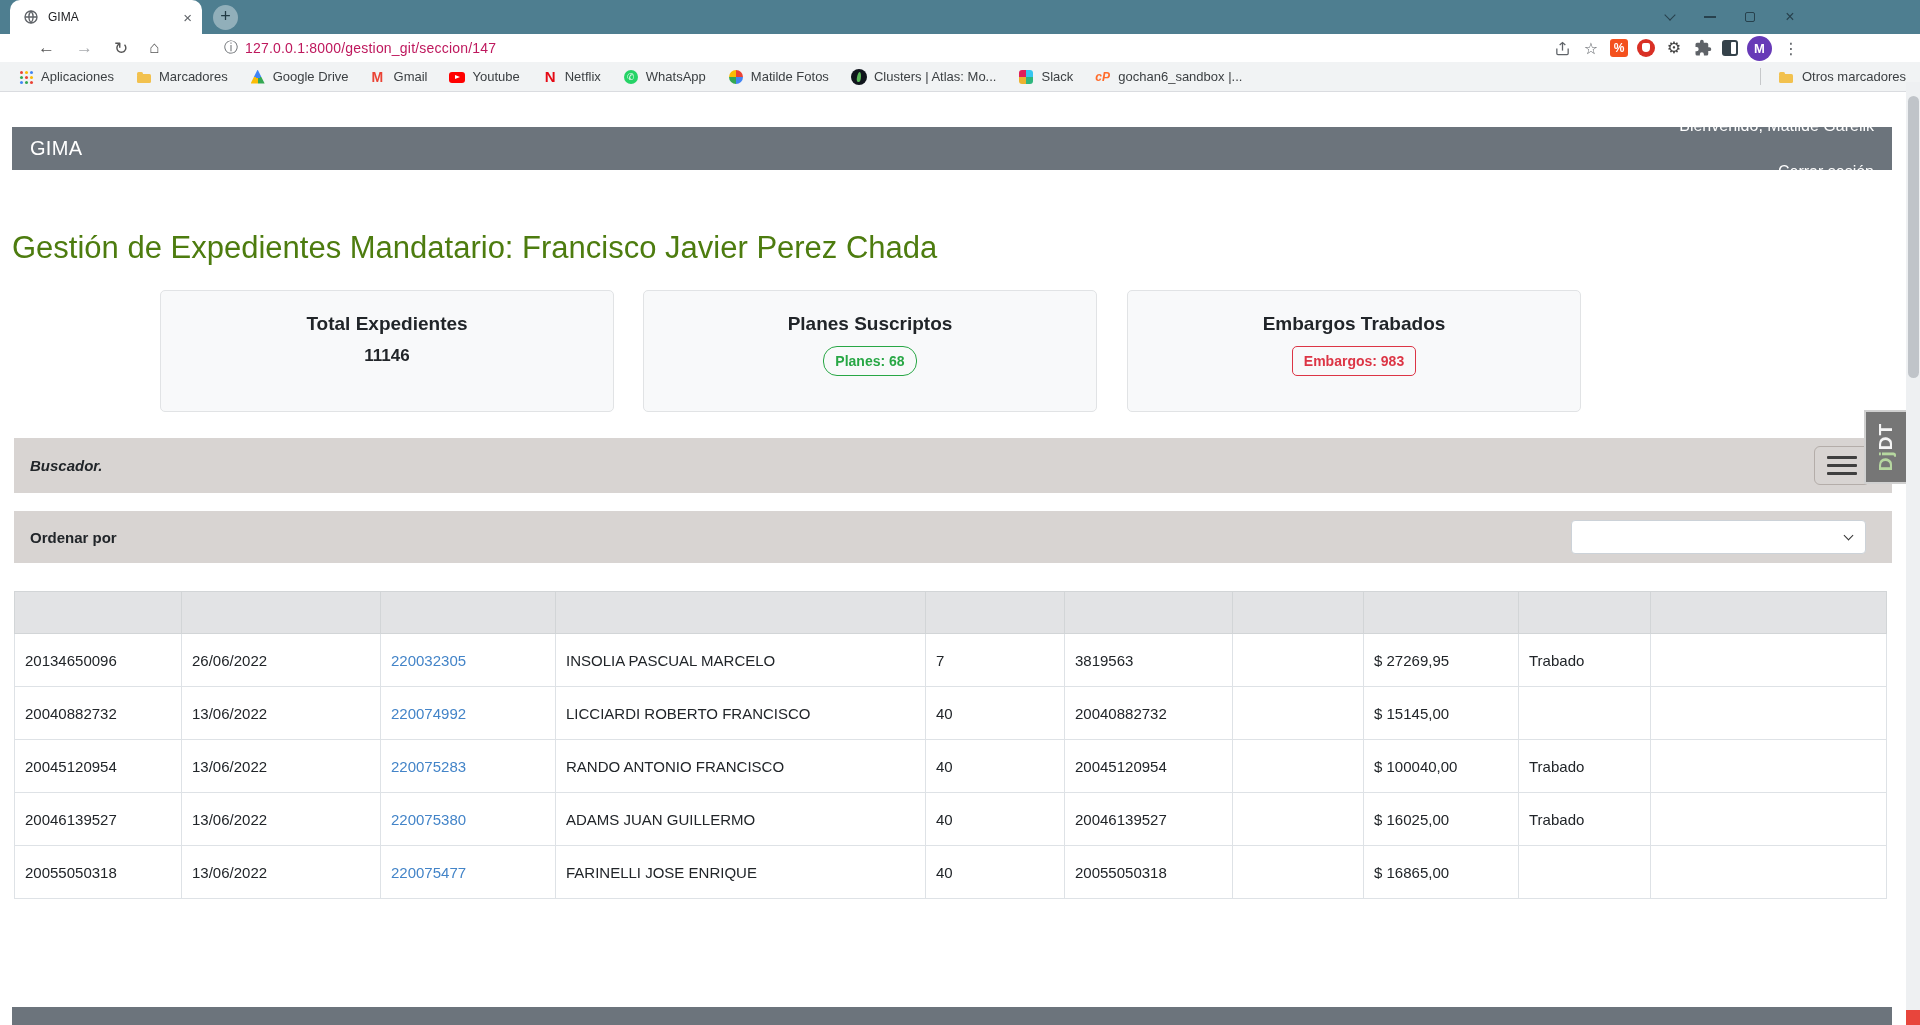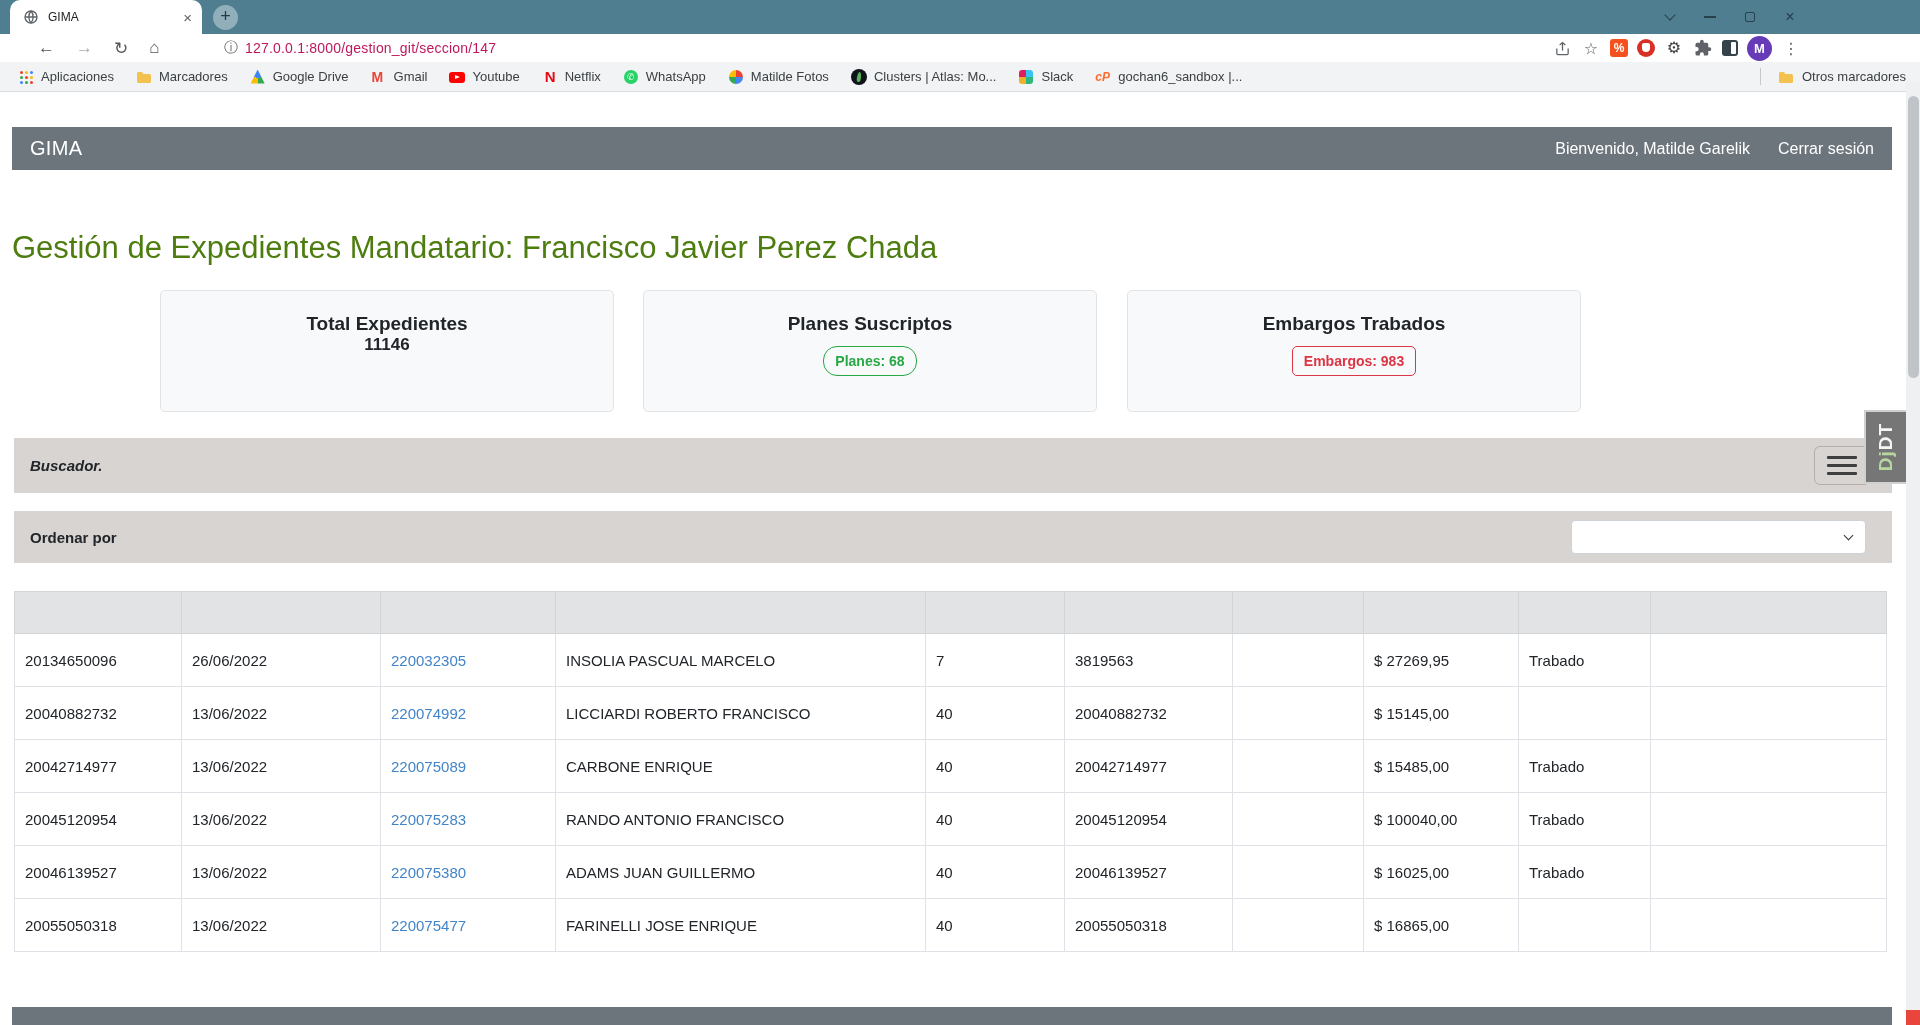--- a/index.html
+++ b/index.html
@@ -59,27 +59,27 @@
   .bm-icon[data-icon="mongodb"]::after{content:"";position:absolute;left:6px;top:3px;width:4px;height:10px;background:#59b758;border-radius:50% 50% 50% 50%/62% 62% 38% 38%;transform:rotate(8deg);}
   .bm-icon[data-icon="slack"]::before{content:"";position:absolute;inset:1px;border-radius:3px;
     background:conic-gradient(#36C5F0 0 25%,#2EB67D 0 50%,#ECB22E 0 75%,#E01E5A 0);}
   .bm-icon[data-icon="cpanel"]::before{content:"cP";position:absolute;left:0;top:2px;color:#ff6c2c;font-style:italic;font-weight:bold;font-size:12px;line-height:12px;}
 
   
   .navbar{position:absolute;left:12px;top:127px;width:1880px;height:43px;background:#6c747c;display:flex;align-items:center;color:#fff;padding:0 18px;}
   .brand{font-size:20px;margin-right:30px;letter-spacing:.3px;}
   .nav-links{display:flex;gap:24px;font-size:15px;align-items:center;}
   .nav-link{color:rgba(255,255,255,.55);text-decoration:none;cursor:default;}
-  .nav-right{margin-left:auto;display:flex;gap:28px;font-size:16px;align-items:flex-end;}
+  .nav-right{margin-left:auto;display:flex;gap:28px;font-size:16px;align-items:flex-end;flex-direction:column;}
 
   .heading{position:absolute;left:12px;top:230px;font-size:31px;font-weight:normal;color:#4d7c0f;}
 
   .card{position:absolute;top:290px;width:454px;height:122px;background:#f8f9fa;border:1px solid #e1e3e5;border-radius:5px;text-align:center;}
   .card-title{margin-top:22px;font-size:19px;font-weight:bold;color:#212529;}
-  .card-value{font-size:17px;font-weight:bold;color:#212529;}
+  .card-value{margin-top:11px;font-size:17px;font-weight:bold;color:#212529;}
   .badge{display:inline-block;margin-top:11px;padding:6px 11px;border-radius:5px;font-size:14px;font-weight:bold;border:1px solid;background:transparent;}
   .badge.green{color:#28a745;border-color:#28a745;border-radius:14px;}
   .badge.red{color:#dc3545;border-color:#dc3545;}
 
   .bar{position:absolute;left:14px;width:1878px;background:#d8d4d2;display:flex;align-items:center;padding:0 16px;font-weight:bold;font-size:15px;color:#212529;}
   #buscador-bar{top:438px;height:55px;font-style:italic;}
   #ordenar-bar{top:511px;height:52px;}
   .hamburger{position:absolute;right:22px;top:8px;width:56px;height:39px;border:1px solid #b4ada9;border-radius:6px;display:flex;flex-direction:column;justify-content:center;align-items:center;gap:5px;}
   .hamburger span{width:30px;height:3px;background:#3f3f3f;border-radius:1px;}
   .select{position:absolute;right:26px;top:9px;width:295px;height:34px;background:#fff;border:1px solid #ccd2d8;border-radius:4px;color:#212529;font-weight:normal;font-size:14px;line-height:32px;padding:0 26px 0 10px;}
@@ -318,32 +318,20 @@
           <td><a class="link">220074992</a></td>
           <td>LICCIARDI ROBERTO FRANCISCO</td>
           <td>40</td>
           <td>20040882732</td>
           <td></td>
           <td>$ 15145,00</td>
           <td></td>
           <td></td>
         </tr>
         <tr>
-          <td>20042714977</td>
-          <td>13/06/2022</td>
-          <td><a class="link">220075089</a></td>
-          <td>CARBONE ENRIQUE</td>
-          <td>40</td>
-          <td>20042714977</td>
-          <td></td>
-          <td>$ 15485,00</td>
-          <td>Trabado</td>
-          <td></td>
-        </tr>
-        <tr>
           <td>20045120954</td>
           <td>13/06/2022</td>
           <td><a class="link">220075283</a></td>
           <td>RANDO ANTONIO FRANCISCO</td>
           <td>40</td>
           <td>20045120954</td>
           <td></td>
           <td>$ 100040,00</td>
           <td>Trabado</td>
           <td></td>

